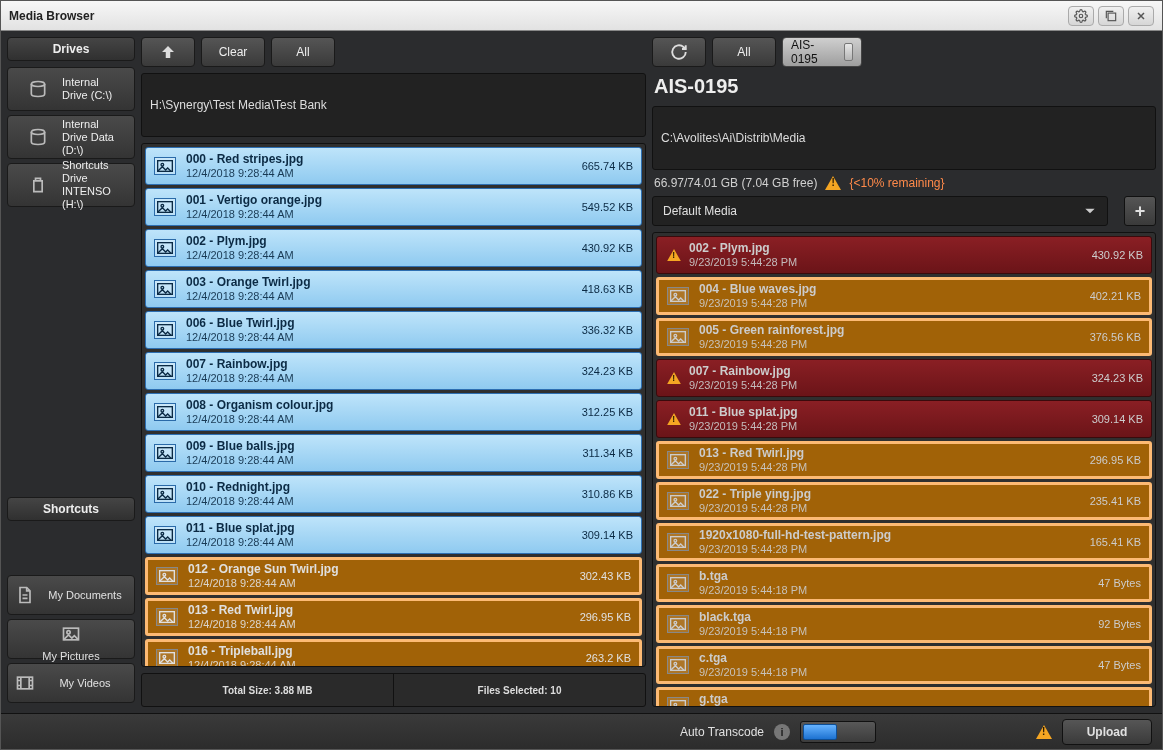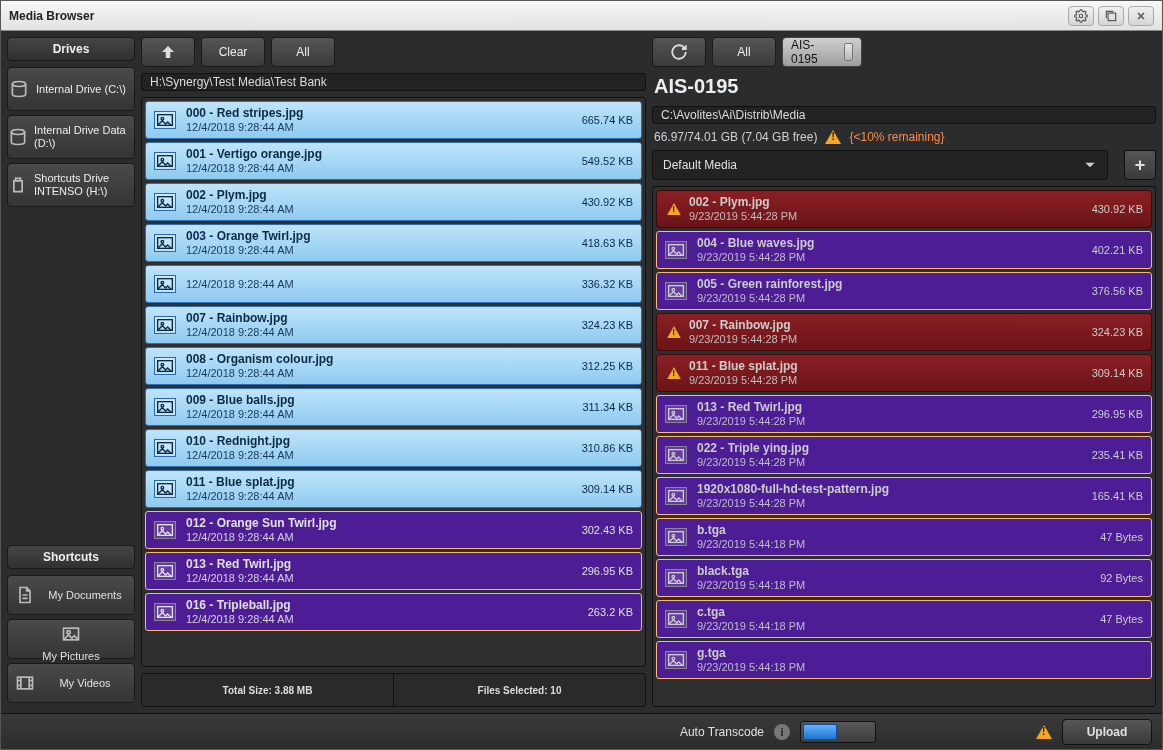--- a/index.html
+++ b/index.html
@@ -67,22 +67,22 @@
     padding:4px 0;
     font-weight:bold;
     color:#eee;
   }
   .drive-btn {
     background: linear-gradient(#4a4a4a,#343434);
     border:1px solid #1a1a1a;
     border-radius:4px;
     display:flex;
     align-items:center;
-    padding:6px 0;
-    gap:6px;
+    padding:6px 20px;
+    gap:14px;
     color:#eee;
     height:44px;
   }
   .drive-btn .icon, .sc-btn .icon {
     width:22px;height:22px;display:flex;align-items:center;justify-content:center; color:#bbb;
   }
   .drive-btn .lbl { font-size:11px; line-height:13px; }
   .spacer-flex { flex:1; }
   .sc-btn {
     background: linear-gradient(#4a4a4a,#343434);
@@ -119,21 +119,21 @@
   .btn.tab { width:80px; gap:6px; padding:0 8px;}
   .btn.tab.active { background:linear-gradient(#cfcfcf,#9e9e9e); color:#111; border-color:#444; }
   .indicator {
     width:10px;height:18px;border-radius:2px;background:linear-gradient(#e8e8e8,#b5b5b5);
     border:1px solid #777;
   }
   .pathbar {
     background:#222;
     border:1px solid #111;
     border-radius:3px;
-    padding:1px 8px;
+    padding:24px 8px;
     color:#ddd;
   }
   .filesWrap {
     flex:1; position:relative; min-height:0;
     border:1px solid #111;
     background:#2f2f2f;
     border-radius:3px;
     overflow:hidden;
   }
   .files {
@@ -144,23 +144,23 @@
   .files::-webkit-scrollbar, .rfiles::-webkit-scrollbar { width:16px; }
   .files::-webkit-scrollbar-track, .rfiles::-webkit-scrollbar-track { background:#2a2a2a; }
   .files::-webkit-scrollbar-thumb, .rfiles::-webkit-scrollbar-thumb {
     background:linear-gradient(#666,#4a4a4a);
     border:1px solid #222;
     border-radius:3px;
   }
   .row {
     display:flex; align-items:center;
     height:38px;
-    border:1px solid #fdba74;
+    border:3px solid #fdba74;
     border-radius:3px;
-    background:#4c1d95;
+    background:#a16207;
     margin-bottom:3px;
     padding:0 8px;
     gap:10px;
     position:relative;
   }
   .row.selected {
     background: linear-gradient(#bee4fa,#8fcaf0);
     border:1px solid #2d6fb2;
     color:#0b2a44;
   }
@@ -316,21 +316,21 @@
               <svg width="20" height="20" viewBox="0 0 24 24" fill="none" stroke="#bbb" stroke-width="2">
                 <path d="M8 7h8M9 7V4h6v3M7 7h10v13H7z"></path>
               </svg>
             </span>
             <span class="lbl">Shortcuts Drive INTENSO (H:\)</span>
           </div>
         </div>
       <div class="spacer-flex"></div>
       <div class="panel-hdr">Shortcuts</div>
       <div id="shortcuts">
-          <div class="sc-btn" style="margin-bottom: 4px;">
+          <div class="sc-btn" style="margin-bottom: 4px; margin-top: 48px;">
             <span class="icon">
               <svg width="20" height="20" viewBox="0 0 24 24" fill="none" stroke="#bbb" stroke-width="2">
                 <path d="M14 3H6v18h12V7z"></path>
                 <path d="M14 3v4h4"></path>
                 <path d="M9 12h6M9 16h6"></path>
               </svg>
             </span>
             <span class="lbl">My Documents</span>
           </div>
           <div class="sc-btn" style="margin-bottom: 4px; flex-direction: column;">
@@ -426,20 +426,21 @@
             </div>
             <div class="row selected">
               <span class="thumb">
                 <svg width="16" height="12" viewBox="0 0 24 18" fill="none" stroke="currentColor" stroke-width="2">
                   <rect x="1" y="1" width="22" height="16"></rect>
                   <circle cx="8" cy="7" r="2"></circle>
                   <path d="M1 17l7-7 5 5 3-3 7 7"></path>
                 </svg>
               </span>
               <span class="meta">
+                <span class="fname">006 - Blue Twirl.jpg</span>
                 <span class="fdate">12/4/2018 9:28:44 AM</span>
               </span>
               <span class="size">336.32 KB</span>
             </div>
             <div class="row selected">
               <span class="thumb">
                 <svg width="16" height="12" viewBox="0 0 24 18" fill="none" stroke="currentColor" stroke-width="2">
                   <rect x="1" y="1" width="22" height="16"></rect>
                   <circle cx="8" cy="7" r="2"></circle>
                   <path d="M1 17l7-7 5 5 3-3 7 7"></path>

